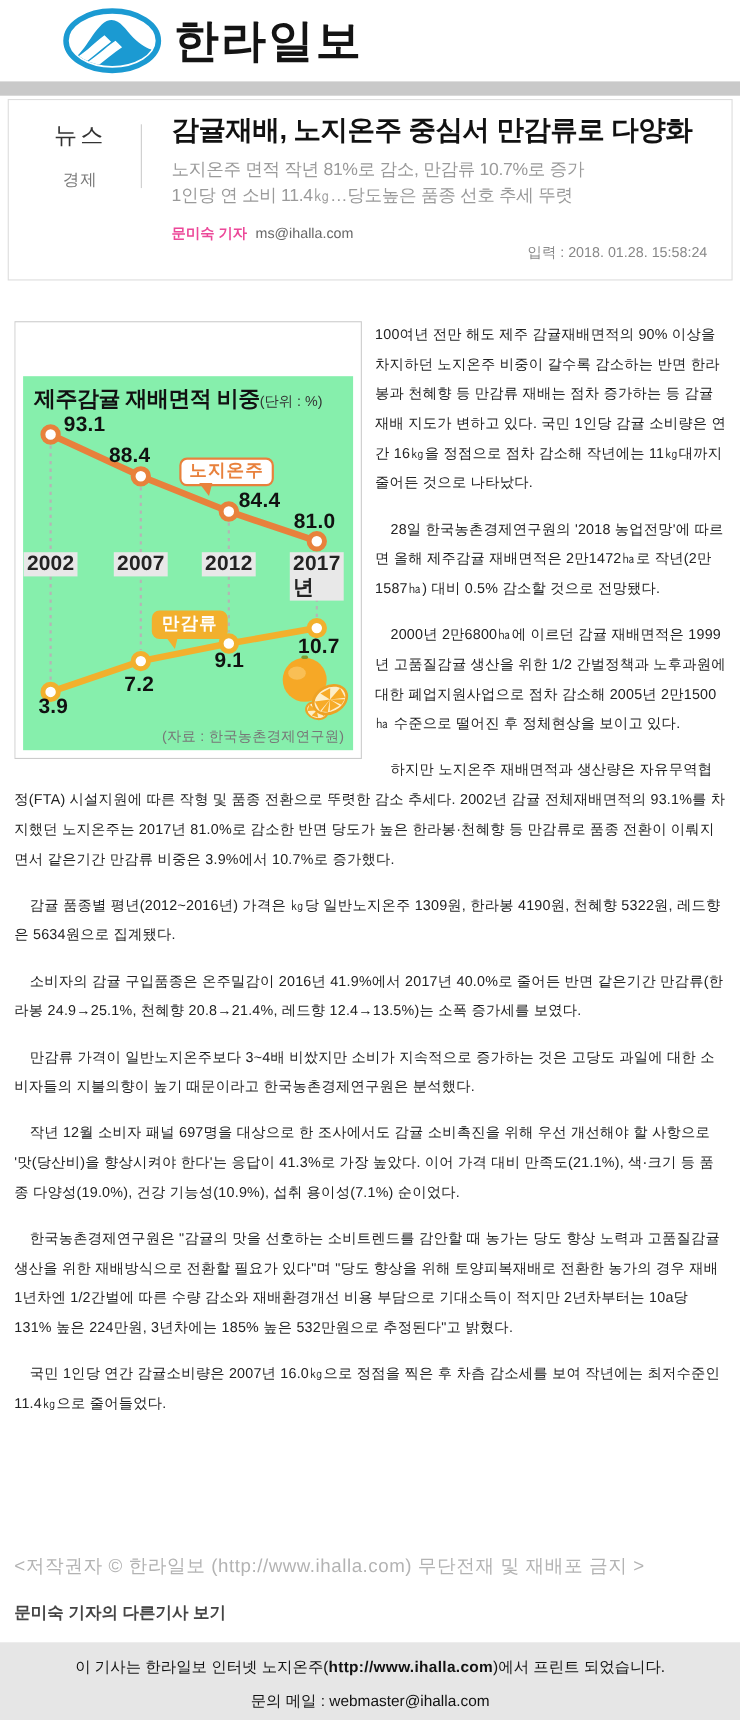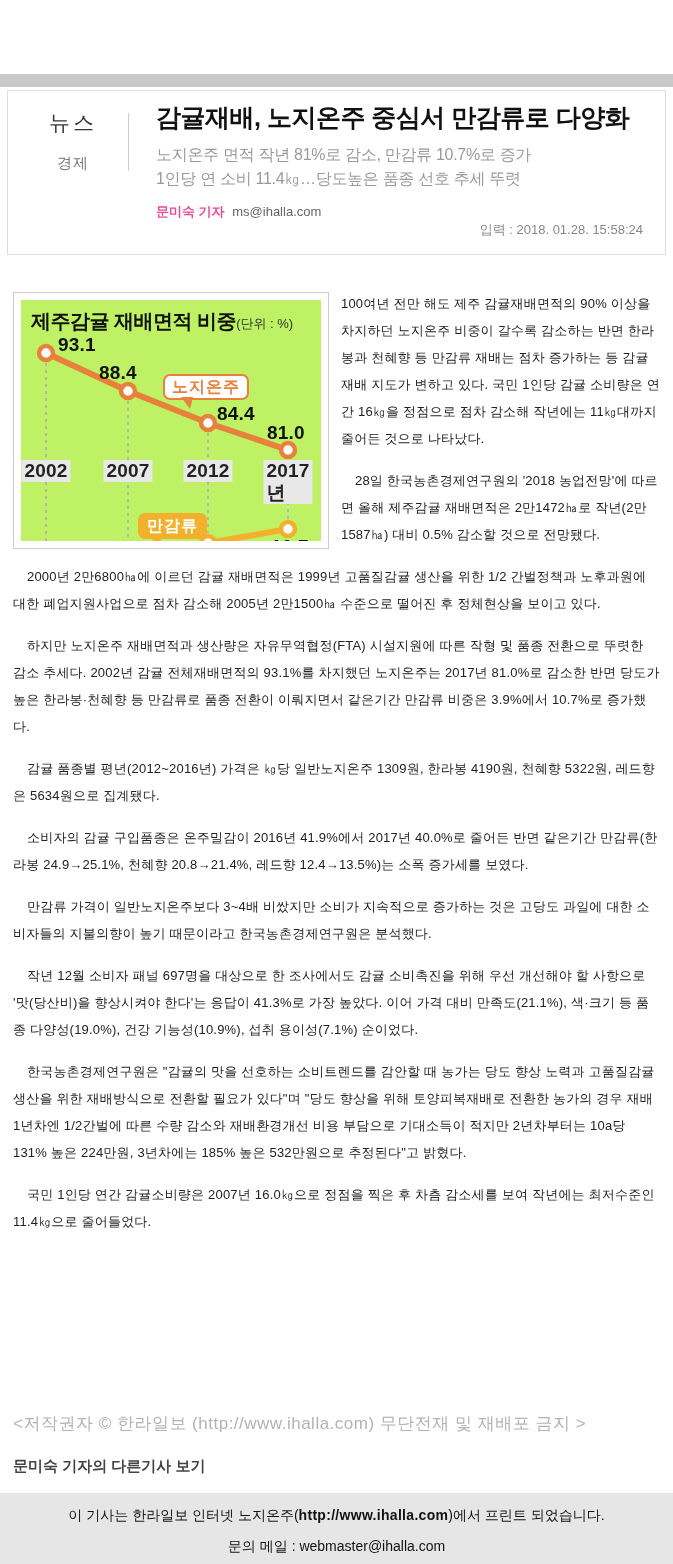--- a/index.html
+++ b/index.html
@@ -28,21 +28,21 @@
   .pubdate{position:absolute;right:22px;top:130px;font-size:13px;color:#888;}
 
   
   .article-body{position:absolute;top:290px;left:13px;width:647px;height:1112px;overflow:hidden;
                 font-size:13px;line-height:27px;color:#222;letter-spacing:0.2px;}
   .para{margin:0 0 15px;text-indent:14px;}
   .para:first-of-type{text-indent:0;}
 
   
   .chart-wrap{float:left;width:300px;padding:7px;border:1px solid #ccc;background:#fff;margin:2px 12px 8px 0;}
-  .panel{position:relative;width:300px;height:241px;background:#bef264;overflow:hidden;}
+  .panel{position:relative;width:300px;height:340px;background:#86efac;overflow:hidden;margin-top:42px;}
   #chart-svg{position:absolute;left:0;top:0;}
   .chart-title{position:absolute;left:10px;top:8px;font-size:20px;font-weight:bold;color:#111;letter-spacing:-0.5px;z-index:2;}
   .chart-title .unit{font-size:13px;font-weight:normal;color:#333;letter-spacing:0;}
   .val-label{position:absolute;font-size:19px;font-weight:bold;color:#111;z-index:2;line-height:20px;text-align:center;}
   .x-label{position:absolute;top:160px;transform:translateX(-50%);font-size:19px;font-weight:bold;color:#222;
            background:#e8e8e8;padding:0 3px;z-index:2;line-height:22px;}
   .callout{position:absolute;z-index:3;font-weight:bold;font-size:16px;padding:0 7px;border-radius:7px;line-height:22px;letter-spacing:1px;}
   .c0{left:142px;top:74px;background:#fff;border:2px solid #e8813c;color:#e8813c;}
   .c1{left:117px;top:213px;background:#f2b02d;border:2px solid #f2b02d;color:#fff;}
   .tail{position:absolute;width:0;height:0;border-left:9px solid transparent;border-right:3px solid transparent;}
@@ -57,20 +57,38 @@
   .print-footer{position:absolute;left:0;right:0;top:1493px;height:71px;background:#e6e6e6;text-align:center;color:#111;}
   .print-line{margin:14px 0 0;font-size:14px;}
   .print-line b{letter-spacing:0.3px;}
   .contact{margin:13px 0 12px;font-size:14px;}
 </style>
 </head>
 <body>
 
 <div class="page">
 
+  <header class="masthead">
+    <div class="logo">
+      <svg width="92" height="62" viewBox="0 0 92 62">
+        <defs>
+            <clipPath id="lc">
+              <ellipse cx="46" cy="31" rx="38" ry="23"></ellipse>
+            </clipPath>
+          </defs>
+        <ellipse cx="46" cy="31" rx="42" ry="27" fill="none" stroke="#1b9ad2" stroke-width="5"></ellipse>
+        <g clip-path="url(#lc)">
+          <path d="M6 50 C 20 46, 28 20, 41 13 C 52 9, 57 20, 65 28 C 73 36, 81 40, 88 40 L88 54 L6 54 Z" fill="#1b9ad2"></path>
+          <path d="M2 52 C 17 47, 27 35, 39 26 L 45 32 C 33 41, 23 51, 11 58 Z" fill="#fff"></path>
+          <path d="M13 56 C 28 50, 37 39, 49 31 L 55 37 C 43 45, 33 55, 21 62 Z" fill="#fff"></path>
+        </g>
+      </svg>
+      <span class="logo-text">한라일보</span>
+    </div>
+  </header>
 
   <div class="gray-bar"></div>
 
   <section class="article-header">
     <div class="section-col">
       <div class="section-label">뉴스</div>
       <div class="category-label">경제</div>
     </div>
     <div class="v-divider"></div>
     <div class="head-col">

